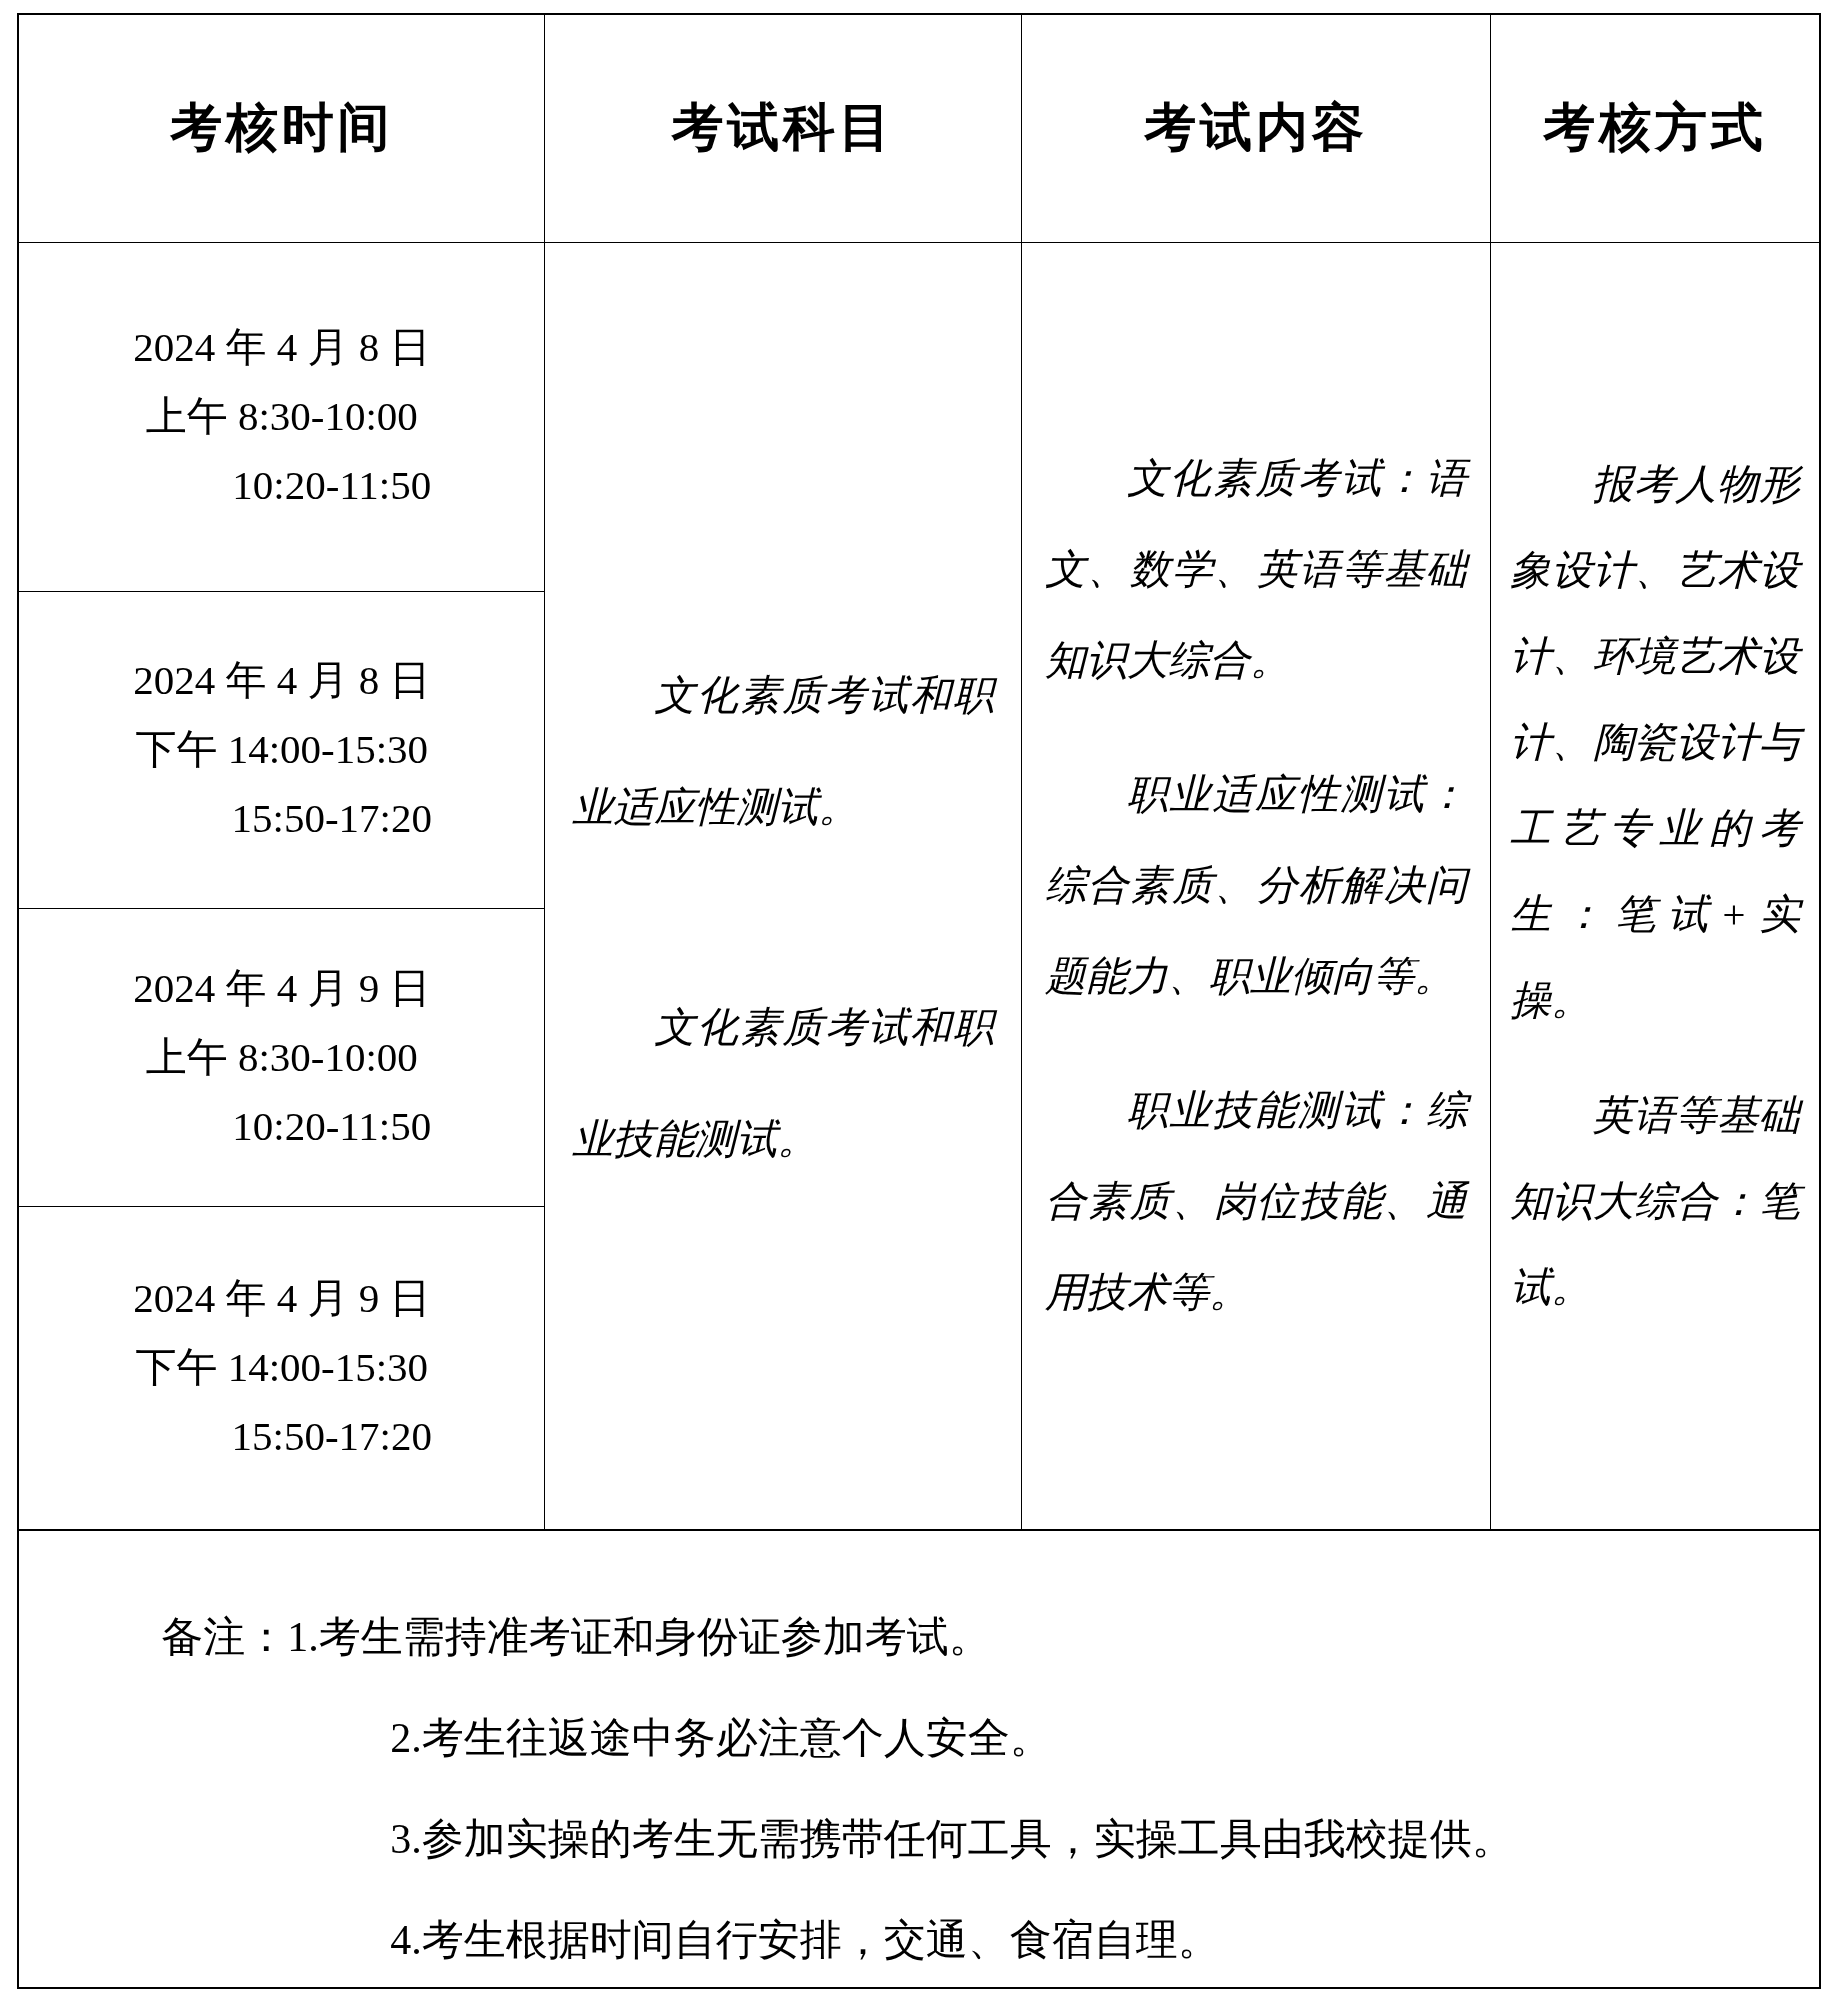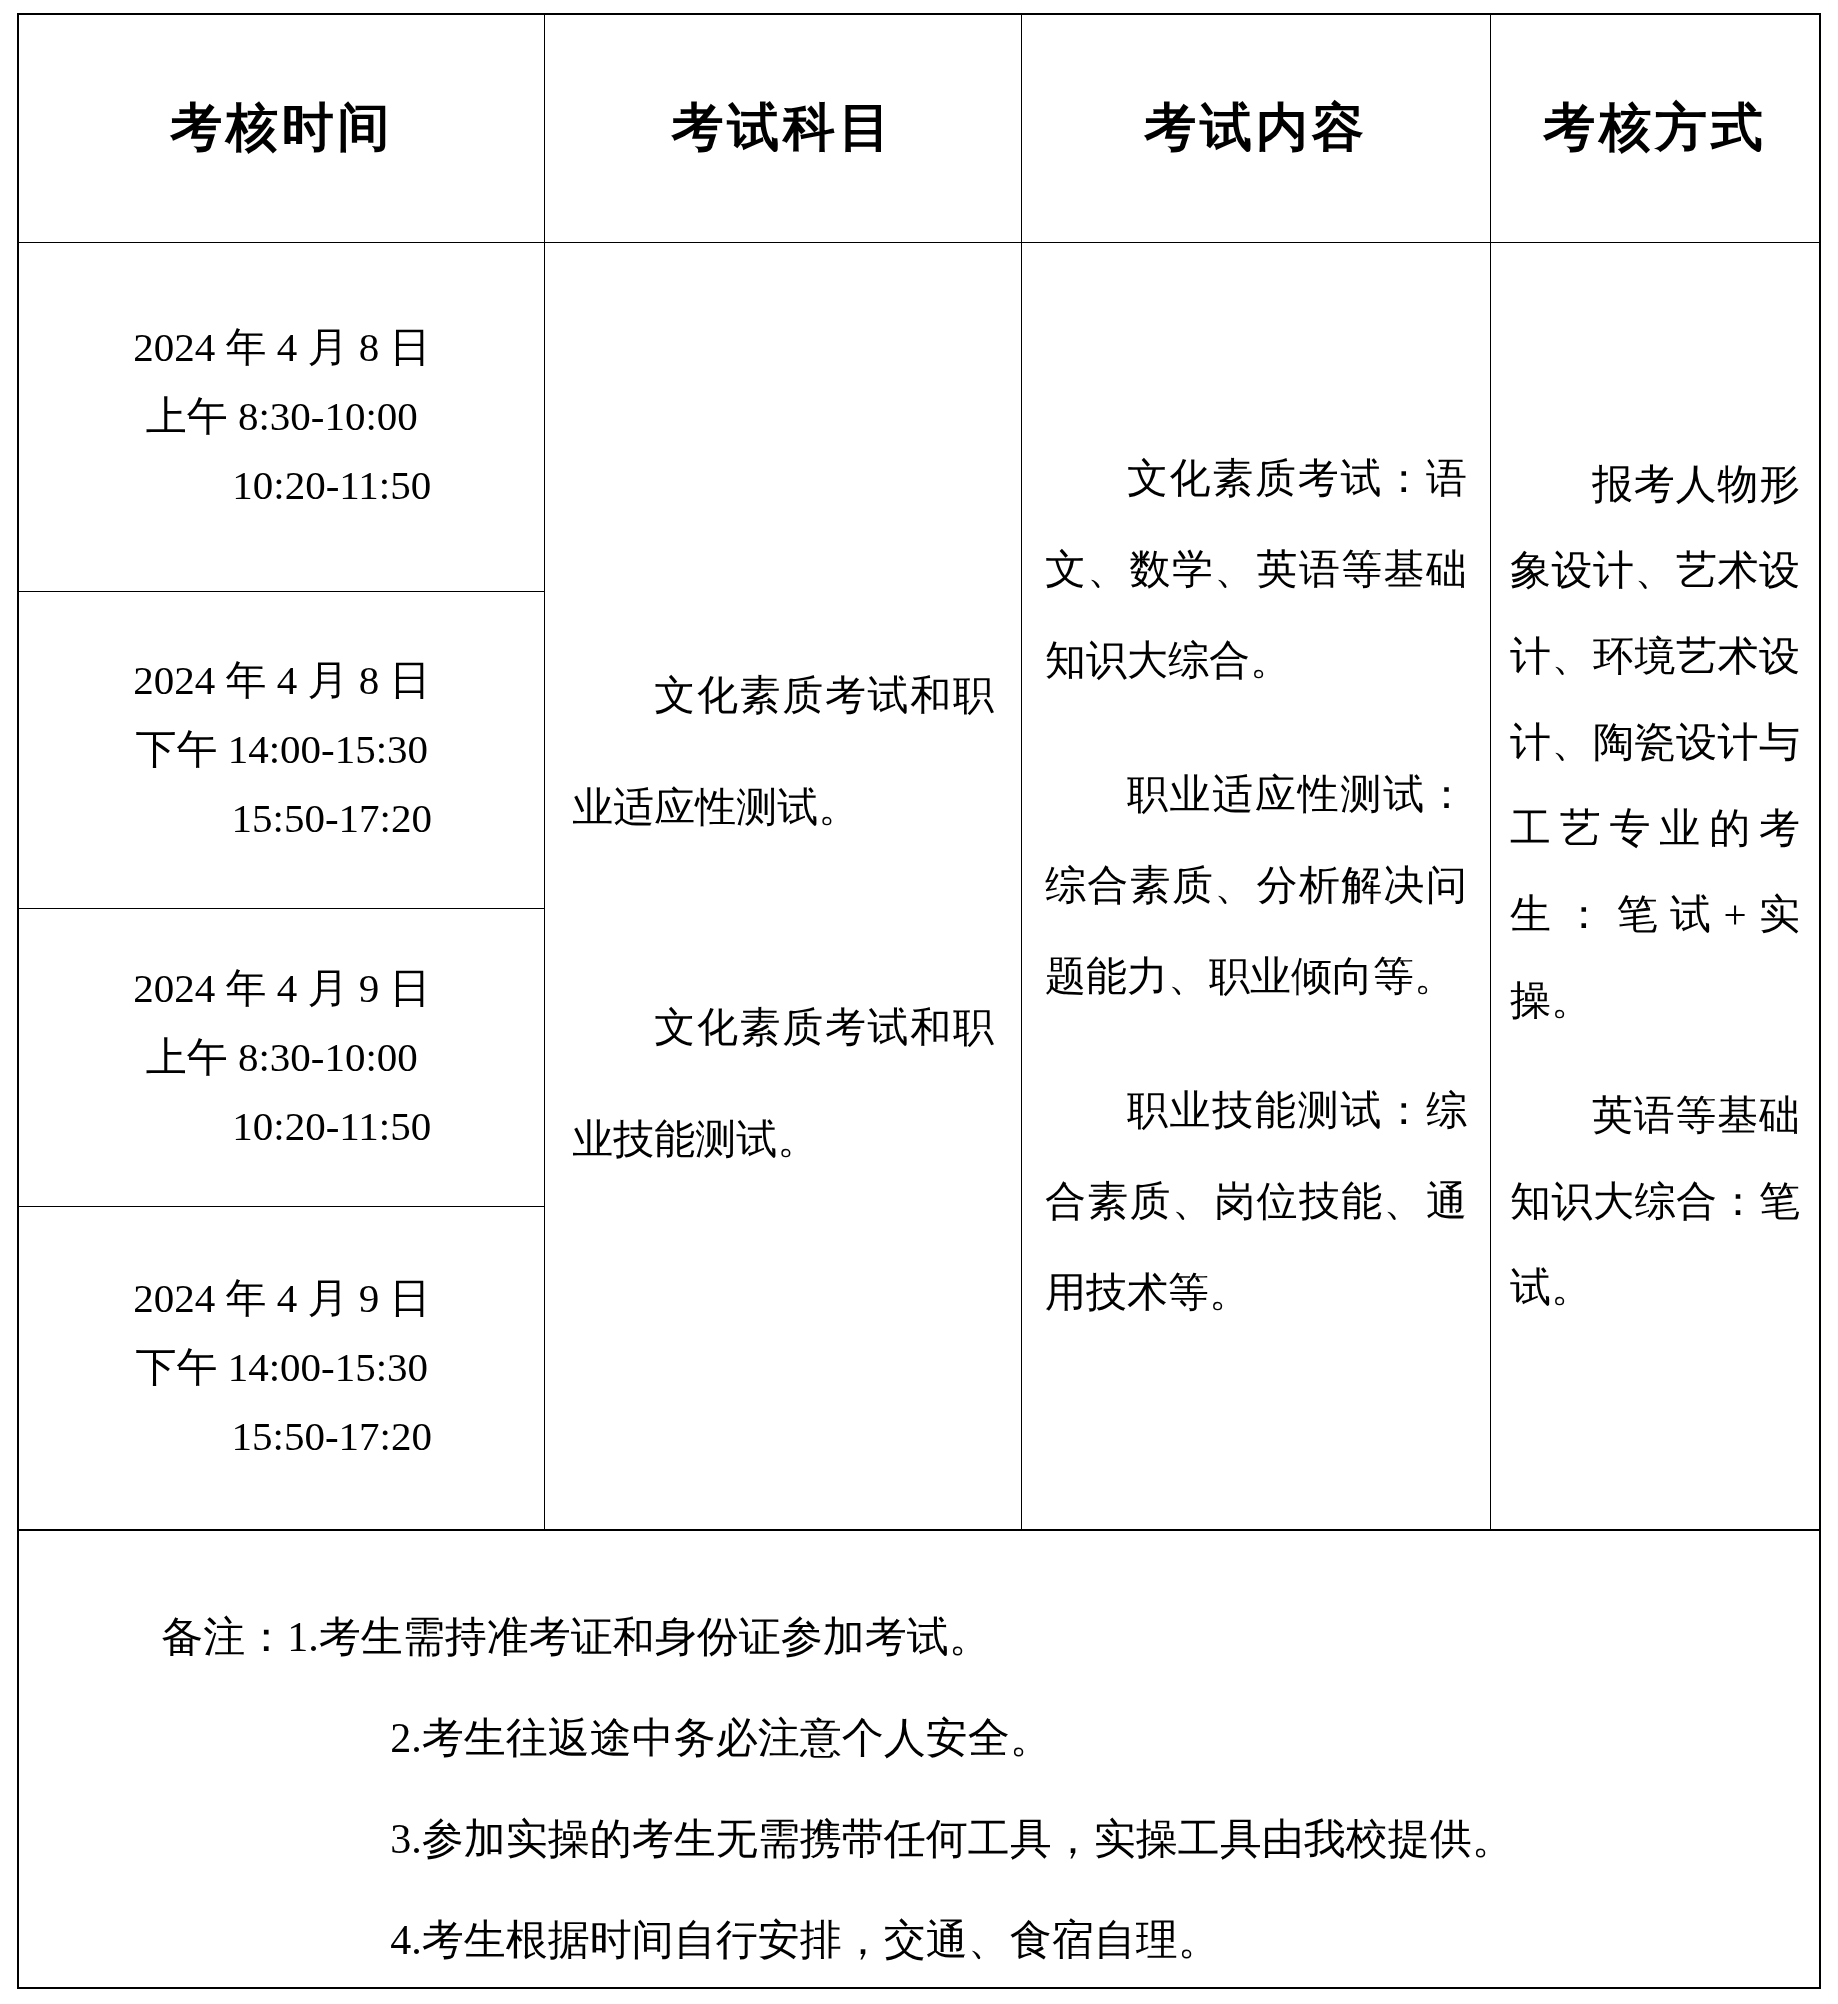--- a/index.html
+++ b/index.html
@@ -39,21 +39,21 @@
   .time.r4{border-bottom:2.9px solid #000;}
   .time .shift{transform:translateX(50px);}
   
   .span-cell{
     grid-row:2/6;
     border-bottom:2.9px solid #000;
     display:flex;flex-direction:column;justify-content:center;
     font-size:41px;
   }
   .span-cell p{margin:0;text-align:justify;text-align-last:left;
-    text-indent:2em;word-break:break-all;}
+    text-indent:2em;word-break:break-all;font-style:italic;}
   .col2{grid-column:2;border-right:1.9px solid #000;
     padding:63px 27px 0 27px;gap:108px;line-height:112px;}
   .col3{grid-column:3;border-right:1.9px solid #000;
     padding:0 23px;gap:43px;line-height:91px;}
   .col4{grid-column:4;padding:12px 19px;gap:29px;line-height:86px;}
   
   .notes{
     grid-column:1/5;grid-row:6;
     padding:56px 38px 0 142px;
     font-size:42px;line-height:101px;

